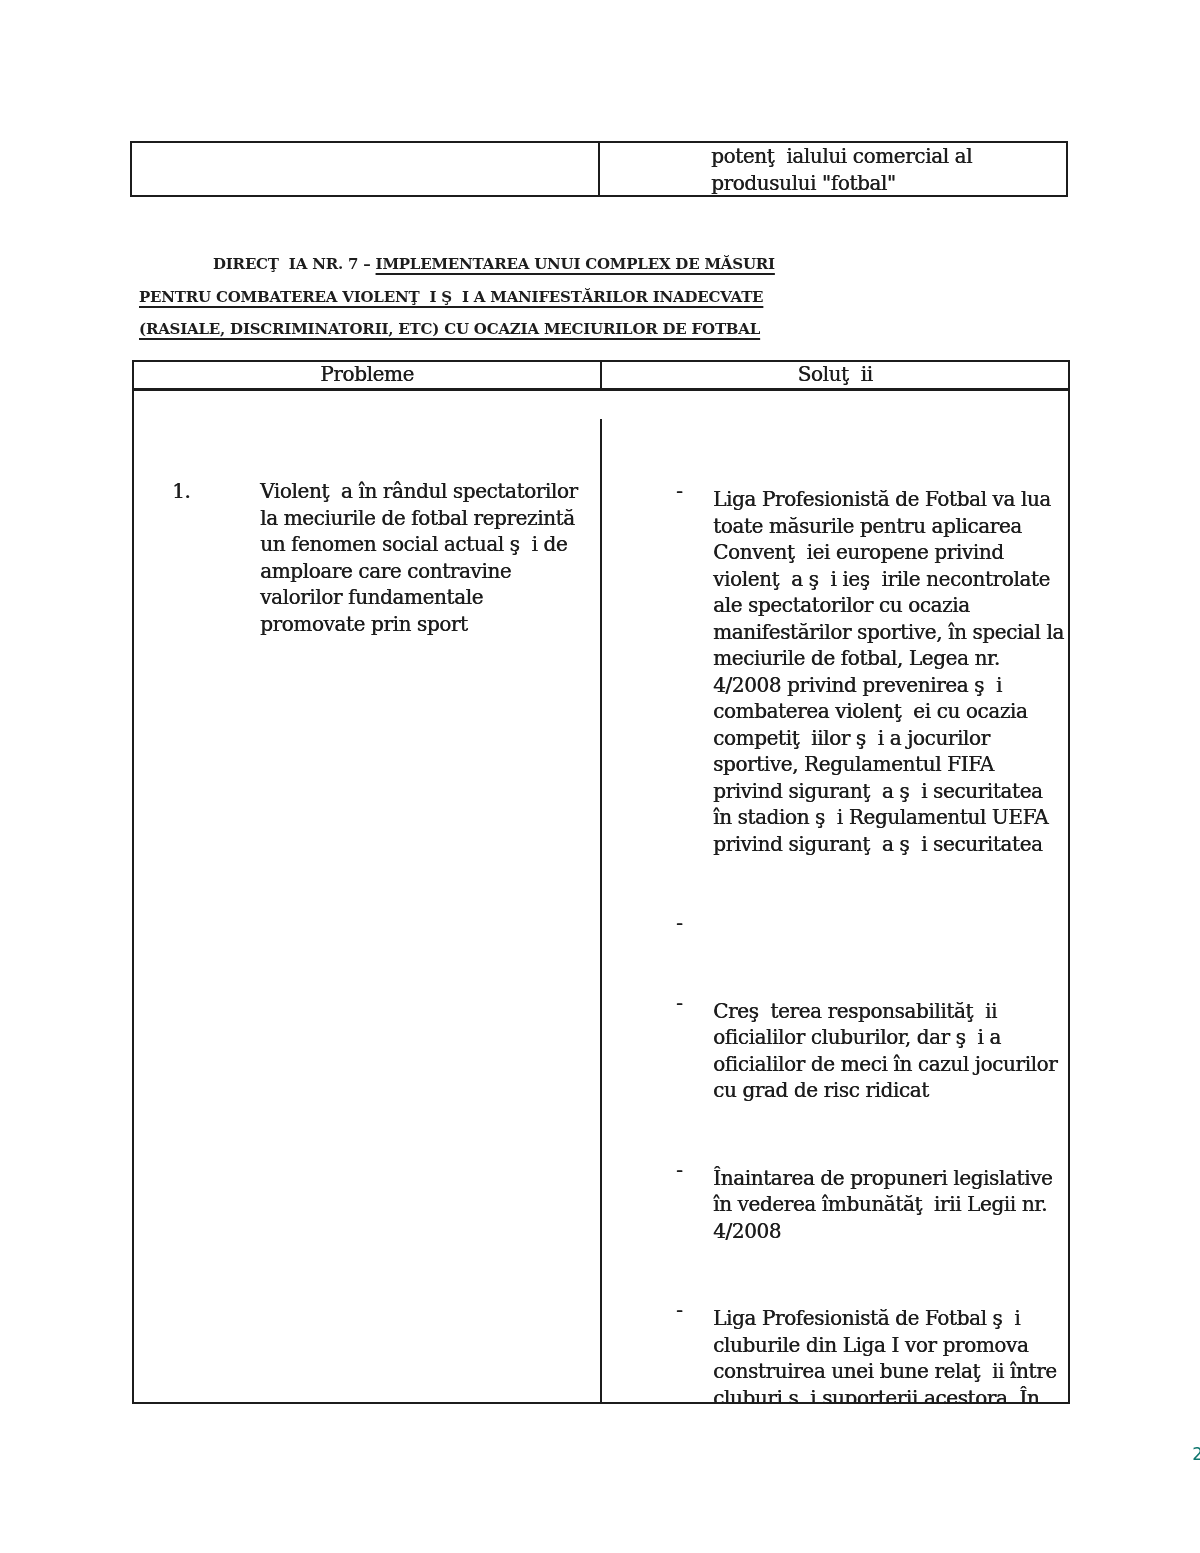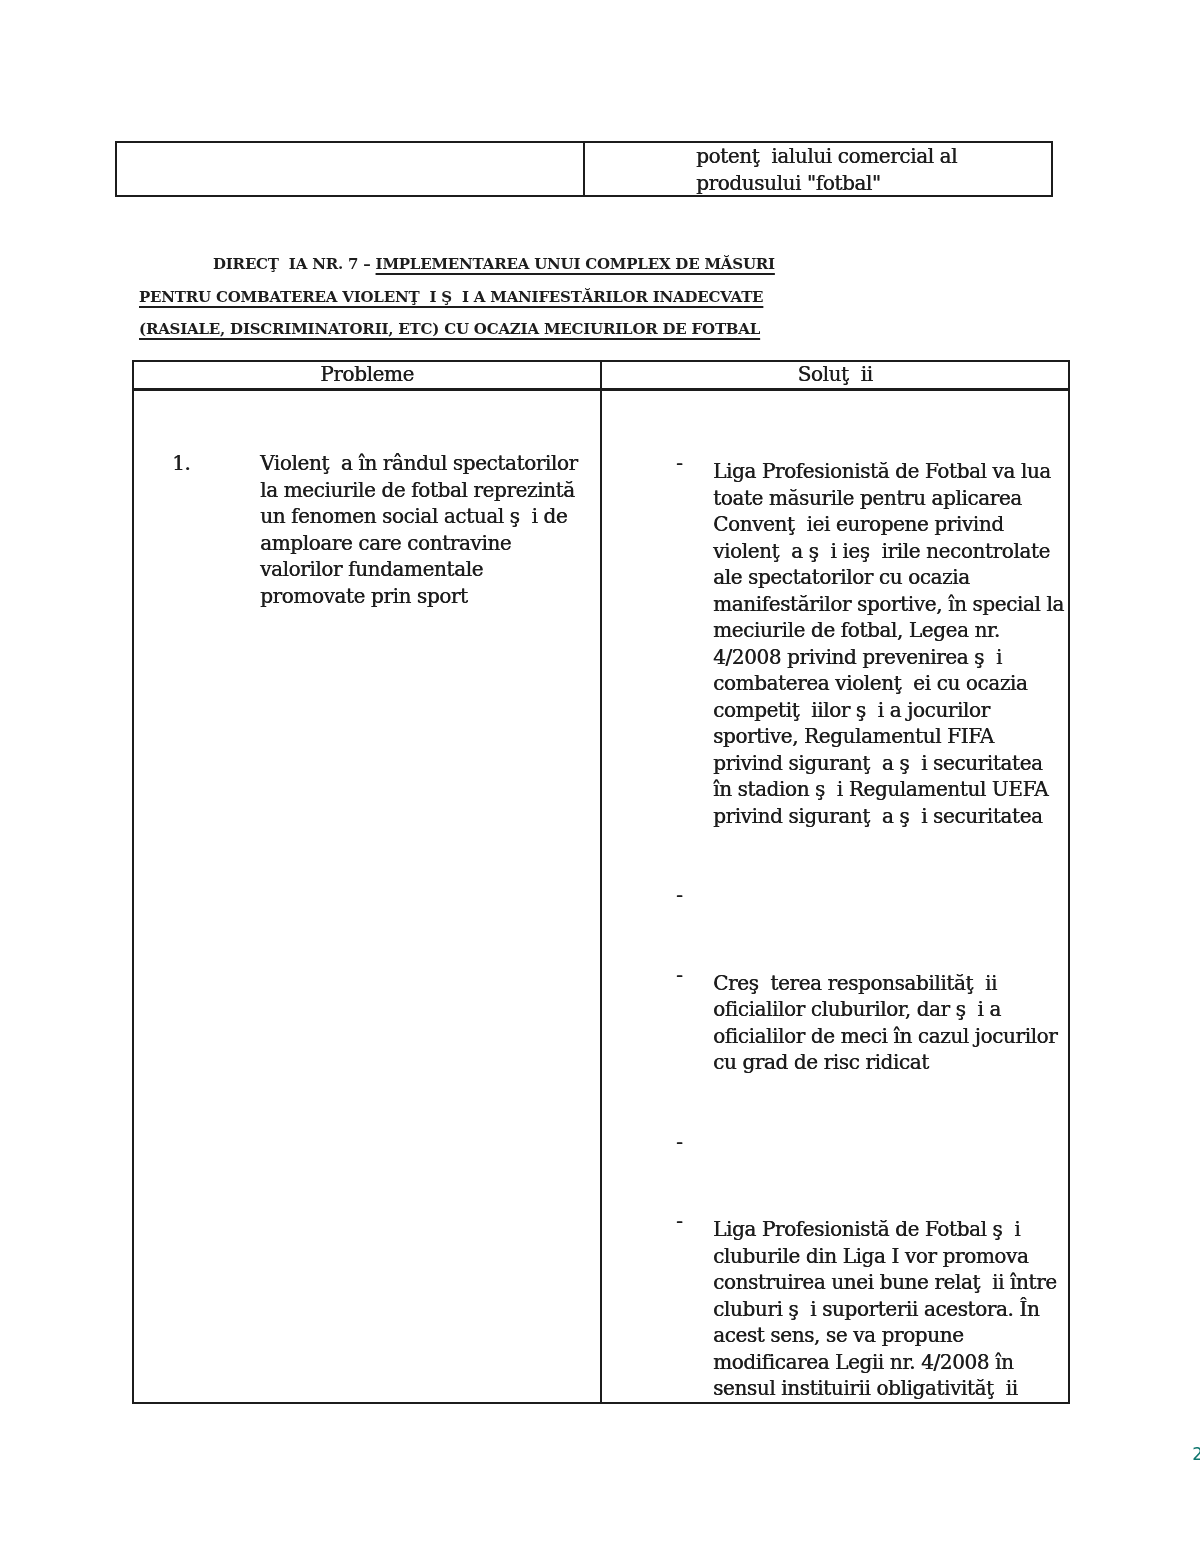--- a/index.html
+++ b/index.html
@@ -1,38 +1,38 @@
 <!DOCTYPE html>
 <html><head>
 <meta charset="utf-8">
 <style>
   html,body{margin:0;padding:0;background:#ffffff;}
   .page{position:relative;width:1200px;height:1553px;background:#ffffff;overflow:hidden;
         font-family:"DejaVu Serif",serif;color:#1d1d1d;}
 
   
-  .ttable{position:absolute;left:115px;top:141px;width:938px;height:56px;
+  .ttable{position:absolute;left:130px;top:141px;width:938px;height:56px;
           border:2px solid #1c1c1c;display:flex;box-sizing:border-box;}
   .tt-left{width:468px;border-right:2px solid #1c1c1c;box-sizing:border-box;}
   .tt-right{flex:1;box-sizing:border-box;padding:0 6px 0 111px;}
 
   
   .doctext{font-size:20px;line-height:26.5px;letter-spacing:-0.4px;
            white-space:pre-wrap;text-shadow:0.4px 0 currentColor;}
 
   
   .heading{position:absolute;left:139px;top:248px;width:950px;
            font-weight:bold;font-size:15px;line-height:32.5px;letter-spacing:-0.2px;}
   .hline{white-space:pre;}
   .hline1{padding-left:74px;}
   .u{text-decoration:underline;text-decoration-thickness:2px;text-underline-offset:4px;}
 
   
   .mtable{position:absolute;left:132px;top:360px;width:938px;height:1044px;
-          border:2px solid #1c1c1c;box-sizing:border-box;display:flex;flex-direction:column;}
+          border:2px solid #1c1c1c;box-sizing:border-box;display:flex;flex-direction:column;gap:28px;}
   .mhead{display:flex;flex:0 0 auto;height:29px;border-bottom:3px solid #1c1c1c;box-sizing:border-box;}
   .mh-left{width:468px;border-right:2px solid #1c1c1c;box-sizing:border-box;
            text-align:center;line-height:25px;}
   .mh-right{flex:1;text-align:center;line-height:25px;border-radius:6px;}
   .mbody{flex:1;display:flex;overflow:hidden;}
   .mb-left{width:468px;border-right:2px solid #1c1c1c;box-sizing:border-box;padding:6px 14px 0 0;}
   .mb-right{flex:1;padding:6px 4px 0 0;}
 
   .pitem{display:flex;align-items:flex-start;}
   .pnum{flex:0 0 auto;margin-left:38px;width:40px;}
@@ -82,20 +82,21 @@
         </div>
         <div class="bullet">
           <span class="bdash">-</span>
         </div>
         <div class="bullet">
           <span class="bdash">-</span>
           <div class="btxt">Creş  terea responsabilităţ  ii oficialilor cluburilor, dar ş  i a oficialilor de meci în cazul jocurilor cu grad de risc ridicat</div>
         </div>
         <div class="bullet">
           <span class="bdash">-</span>
+          <div class="btxt">Înaintarea de propuneri legislative în vederea îmbunătăţ  irii Legii nr. 4/2008</div>
         </div>
         <div class="bullet">
           <span class="bdash">-</span>
           <div class="btxt">Liga Profesionistă de Fotbal ş  i cluburile din Liga I vor promova construirea unei bune relaţ  ii între cluburi ş  i suporterii acestora. În acest sens, se va propune modificarea Legii nr. 4/2008 în sensul instituirii obligativităţ  ii suporterilor de a se constitui în asociaţ  ii ale</div>
         </div>
       </div>
 
     </div>
   </div>
 

